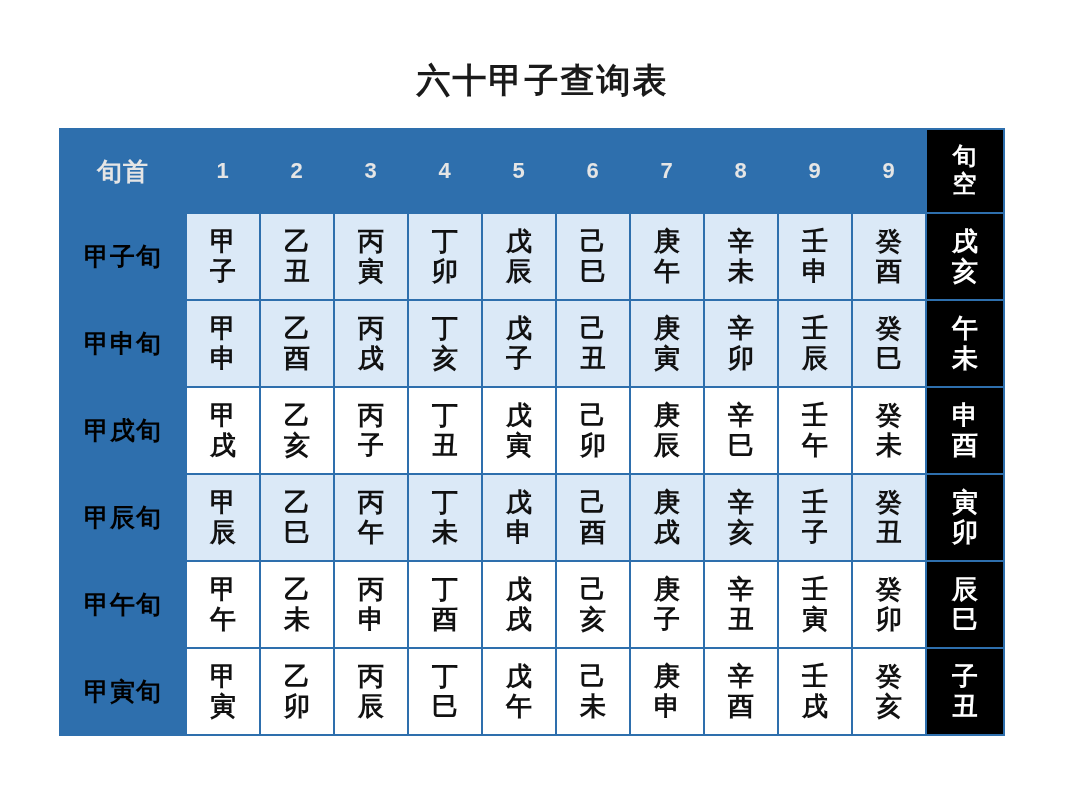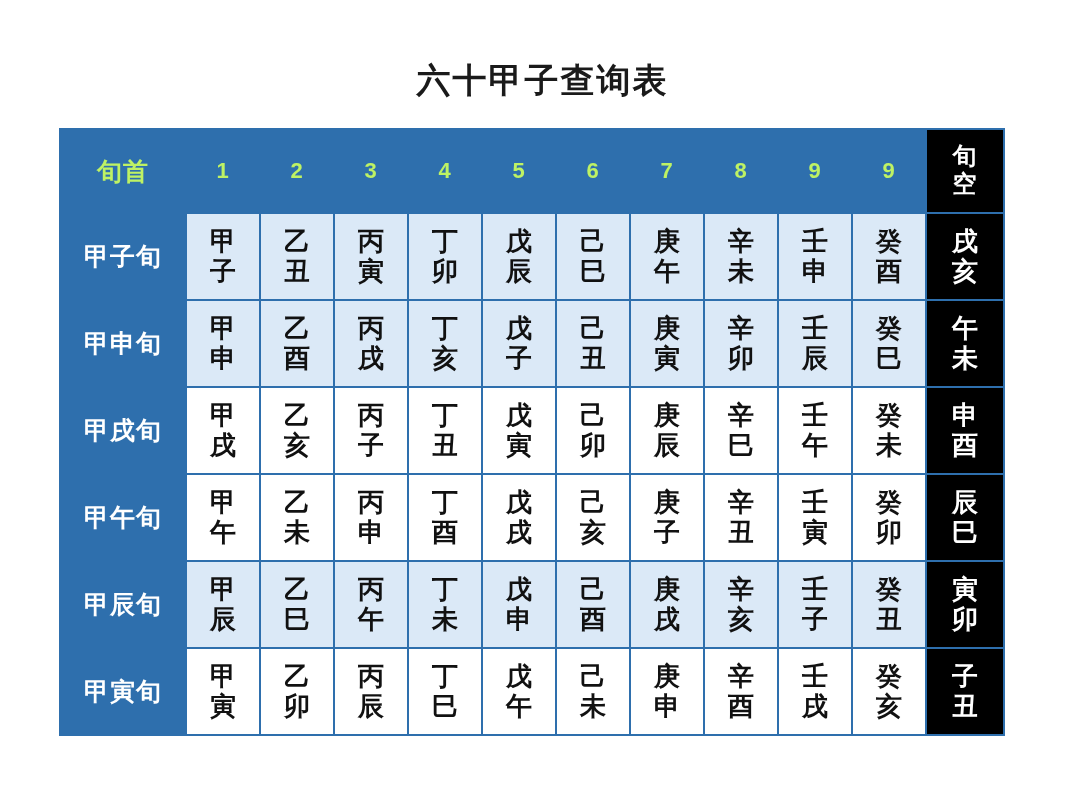--- a/index.html
+++ b/index.html
@@ -47,39 +47,39 @@
   }
   
   col.c-head { width: 126px; }
   col.c-num  { width: 74px; }
   col.c-kong { width: 78px; }
 
   
   tr.head-row th {
     height: 82px;
     background: #2e6fad;
-    color: #bef264;
+    color: #e5e5e5;
     font-size: 25px;
     font-weight: bold;
     letter-spacing: 1px;
   }
   tr.head-row th.num {
     font-size: 22px;
     font-family: "Liberation Sans", sans-serif;
   }
   tr.head-row th.kong {
     background: #000000;
     color: #ffffff;
     font-size: 24px;
     line-height: 1.15;
   }
   
   td.rowhead {
     background: #2e6fad;
-    color: #ffffff;
+    color: #000000;
     font-size: 25px;
     font-weight: bold;
     height: 85px;
     letter-spacing: 1px;
   }
   
   td.cell {
     font-size: 26px;
     color: #111111;
     line-height: 1.12;
@@ -279,20 +279,67 @@
             <td class="cell light">
               <span class="gz">癸</span>
               <span class="gz">未</span>
             </td>
             <td class="kongcell stack">
               <span>申</span>
               <span>酉</span>
             </td>
           </tr>
           <tr>
+            <td class="rowhead">甲辰旬</td>
+            <td class="cell blue">
+              <span class="gz">甲</span>
+              <span class="gz">辰</span>
+            </td>
+            <td class="cell blue">
+              <span class="gz">乙</span>
+              <span class="gz">巳</span>
+            </td>
+            <td class="cell blue">
+              <span class="gz">丙</span>
+              <span class="gz">午</span>
+            </td>
+            <td class="cell blue">
+              <span class="gz">丁</span>
+              <span class="gz">未</span>
+            </td>
+            <td class="cell blue">
+              <span class="gz">戊</span>
+              <span class="gz">申</span>
+            </td>
+            <td class="cell blue">
+              <span class="gz">己</span>
+              <span class="gz">酉</span>
+            </td>
+            <td class="cell blue">
+              <span class="gz">庚</span>
+              <span class="gz">戌</span>
+            </td>
+            <td class="cell blue">
+              <span class="gz">辛</span>
+              <span class="gz">亥</span>
+            </td>
+            <td class="cell blue">
+              <span class="gz">壬</span>
+              <span class="gz">子</span>
+            </td>
+            <td class="cell blue">
+              <span class="gz">癸</span>
+              <span class="gz">丑</span>
+            </td>
+            <td class="kongcell stack">
+              <span>寅</span>
+              <span>卯</span>
+            </td>
+          </tr>
+          <tr>
             <td class="rowhead">甲午旬</td>
             <td class="cell light">
               <span class="gz">甲</span>
               <span class="gz">午</span>
             </td>
             <td class="cell light">
               <span class="gz">乙</span>
               <span class="gz">未</span>
             </td>
             <td class="cell light">
@@ -323,67 +370,20 @@
               <span class="gz">壬</span>
               <span class="gz">寅</span>
             </td>
             <td class="cell light">
               <span class="gz">癸</span>
               <span class="gz">卯</span>
             </td>
             <td class="kongcell stack">
               <span>辰</span>
               <span>巳</span>
-            </td>
-          </tr>
-          <tr>
-            <td class="rowhead">甲辰旬</td>
-            <td class="cell blue">
-              <span class="gz">甲</span>
-              <span class="gz">辰</span>
-            </td>
-            <td class="cell blue">
-              <span class="gz">乙</span>
-              <span class="gz">巳</span>
-            </td>
-            <td class="cell blue">
-              <span class="gz">丙</span>
-              <span class="gz">午</span>
-            </td>
-            <td class="cell blue">
-              <span class="gz">丁</span>
-              <span class="gz">未</span>
-            </td>
-            <td class="cell blue">
-              <span class="gz">戊</span>
-              <span class="gz">申</span>
-            </td>
-            <td class="cell blue">
-              <span class="gz">己</span>
-              <span class="gz">酉</span>
-            </td>
-            <td class="cell blue">
-              <span class="gz">庚</span>
-              <span class="gz">戌</span>
-            </td>
-            <td class="cell blue">
-              <span class="gz">辛</span>
-              <span class="gz">亥</span>
-            </td>
-            <td class="cell blue">
-              <span class="gz">壬</span>
-              <span class="gz">子</span>
-            </td>
-            <td class="cell blue">
-              <span class="gz">癸</span>
-              <span class="gz">丑</span>
-            </td>
-            <td class="kongcell stack">
-              <span>寅</span>
-              <span>卯</span>
             </td>
           </tr>
           <tr>
             <td class="rowhead">甲寅旬</td>
             <td class="cell light">
               <span class="gz">甲</span>
               <span class="gz">寅</span>
             </td>
             <td class="cell light">
               <span class="gz">乙</span>

